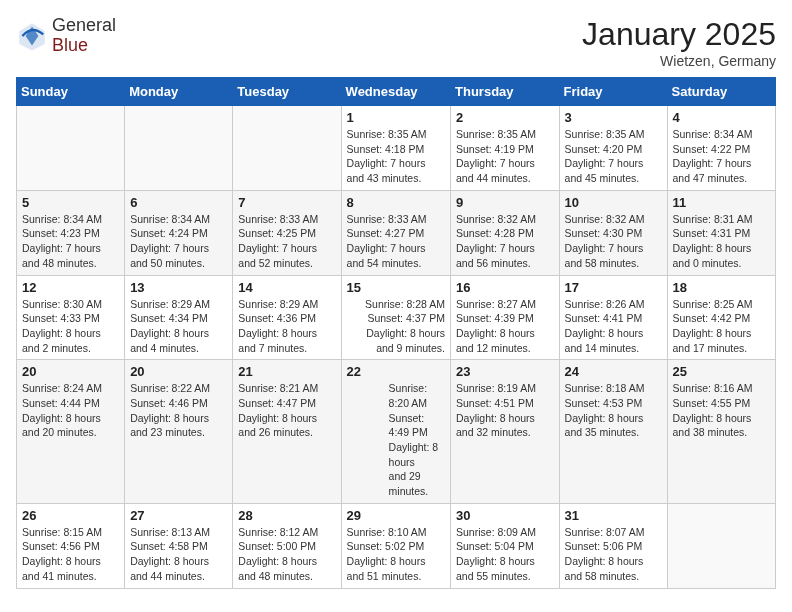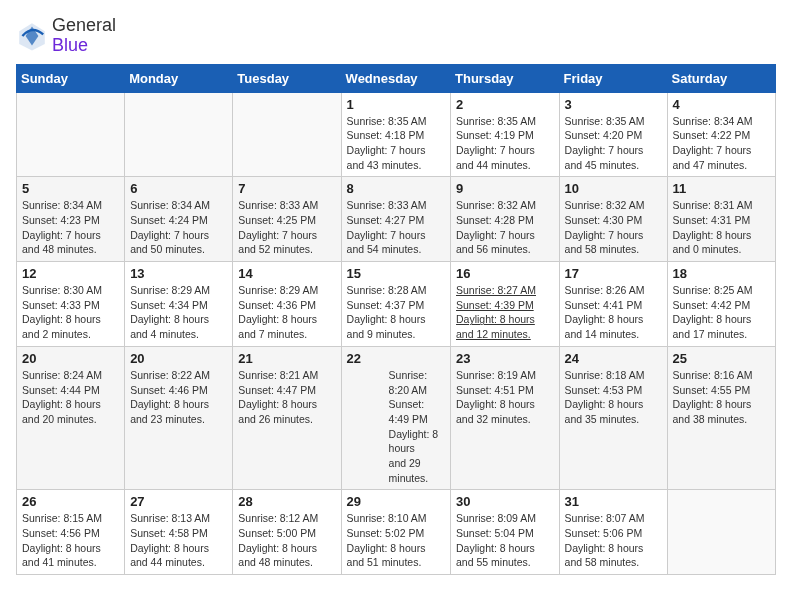--- a/index.html
+++ b/index.html
@@ -20,21 +20,21 @@
       display: flex;
       align-items: center;
       gap: 4px;
     }
     .logo-text {
       font-size: 18px;
       font-weight: normal;
       line-height: 1.1;
     }
     .logo-general { color: #333; }
-    .logo-blue { color: #6d28d9; }
+    .logo-blue { color: #7f1d1d; }
     .logo-icon {
       width: 32px;
       height: 32px;
     }
     .title-block {
       text-align: right;
     }
     .month-title {
       font-size: 32px;
       font-weight: normal;
@@ -94,20 +94,24 @@
     <svg class="logo-icon" viewBox="0 0 40 40" xmlns="http://www.w3.org/2000/svg">
       <polygon points="20,4 36,14 36,30 20,38 4,30 4,14" fill="#1a5fb4" opacity="0.15"></polygon>
       <path d="M8 20 Q20 6 34 18" stroke="#1a5fb4" stroke-width="3" fill="none"></path>
       <path d="M20 8 L28 20 L20 32 L12 20 Z" fill="#1a5fb4" opacity="0.7"></path>
     </svg>
     <div class="logo-text">
       <span class="logo-general">General</span><br>
       <span class="logo-blue">Blue</span>
     </div>
   </div>
+  <div class="title-block">
+    <div class="month-title">January 2025</div>
+    <div class="location">Wietzen, Germany</div>
+  </div>
 </div>
 
 <table class="calendar">
   <thead>
     <tr>
     <th>Sunday</th>
         <th>Monday</th>
         <th>Tuesday</th>
         <th>Wednesday</th>
         <th>Thursday</th>
@@ -217,28 +221,28 @@
         </td>
         <td>
           <div class="day-number">14</div>
           <div class="day-info" style="white-space: pre-line;">Sunrise: 8:29 AM
 Sunset: 4:36 PM
 Daylight: 8 hours
 and 7 minutes.</div>
         </td>
         <td>
           <div class="day-number">15</div>
-          <div class="day-info" style="white-space: pre-line;">Sunrise: 8:28 AM
+          <div class="day-info" style="white-space: pre-line; text-align: right;">Sunrise: 8:28 AM
 Sunset: 4:37 PM
 Daylight: 8 hours
 and 9 minutes.</div>
         </td>
         <td>
           <div class="day-number">16</div>
-          <div class="day-info" style="white-space: pre-line; text-decoration: underline;">Sunrise: 8:27 AM
+          <div class="day-info" style="white-space: pre-line;">Sunrise: 8:27 AM
 Sunset: 4:39 PM
 Daylight: 8 hours
 and 12 minutes.</div>
         </td>
         <td>
           <div class="day-number">17</div>
           <div class="day-info" style="white-space: pre-line;">Sunrise: 8:26 AM
 Sunset: 4:41 PM
 Daylight: 8 hours
 and 14 minutes.</div>

